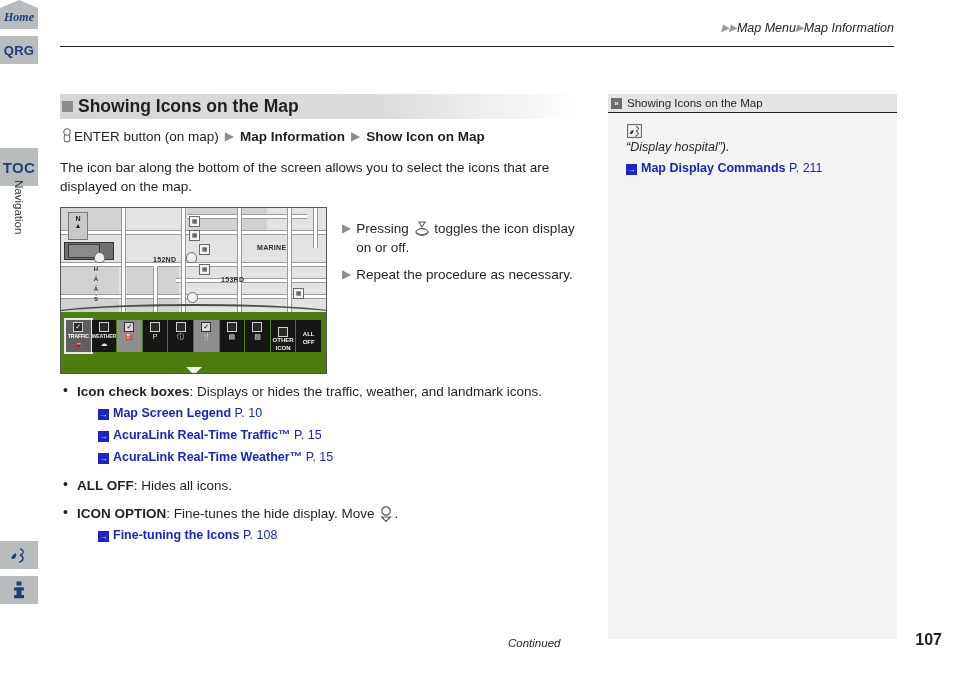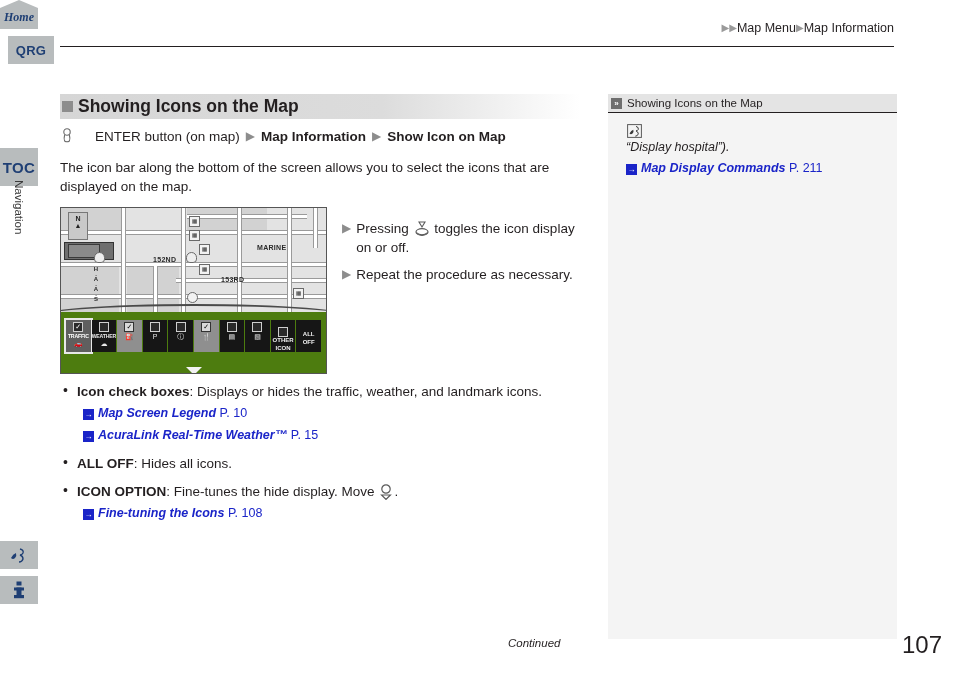--- a/index.html
+++ b/index.html
@@ -22,25 +22,24 @@
     left: 0;
     background: #b8bcbd;
     color: #1f3f74;
     font-weight: bold;
     display: flex;
     align-items: center;
     justify-content: center;
   }
   #tab-qrg {
     top: 36px;
-    width: 46px;
+    width: 38px;
     height: 28px;
     font-size: 13px;
     letter-spacing: .3px;
-    margin-left: 8px;
   }
   #tab-toc {
     top: 148px;
     width: 38px;
     height: 38px;
     font-size: 15px;
     letter-spacing: .3px;
   }
   #chapter-label {
     position: absolute;
@@ -98,20 +97,21 @@
   }
 
   
   #breadcrumb {
     position: absolute;
     right: 60px;
     top: 21px;
     font-size: 12.5px;
     color: #231f20;
     white-space: nowrap;
+    font-style: italic;
   }
   #breadcrumb .tri {
     color: #9a9a9a;
     font-size: 10px;
     vertical-align: 1px;
   }
   #header-rule {
     position: absolute;
     left: 60px;
     right: 60px;
@@ -402,26 +402,26 @@
   ul.opts > li::before {
     content: "\2022";
     position: absolute;
     left: 3px;
     top: -1px;
     font-size: 14px;
   }
   .ref {
     display: block;
     margin-top: 3px;
-    margin-left: 6px;
+    margin-left: 21px;
     color: #1a24c8;
     font-size: 12.5px;
     white-space: nowrap;
   }
-  .ref .reftitle { font-weight: bold; font-style: italic; }
+  .ref .reftitle { font-weight: bold; }
   .ref .refpage  { font-weight: normal; }
   .refmark {
     display: inline-block;
     width: 11px;
     height: 11px;
     background: #1a24c8;
     color: #fff;
     font-size: 8px;
     line-height: 11px;
     text-align: center;
@@ -477,22 +477,22 @@
     left: 508px;
     top: 637px;
     font-size: 11.5px;
     font-style: italic;
     color: #231f20;
   }
   #pageno {
     position: absolute;
     right: 12px;
     top: 631px;
-    font-size: 24px;
-    font-weight: normal;
+    font-size: 16px;
+    font-weight: bold;
     color: #231f20;
   }
 </style>
 </head>
 <body>
 
 <div class="side-tab" id="tab-qrg">
   <span>QRG</span>
 </div>
 <div class="side-tab" id="tab-toc">
@@ -532,21 +532,21 @@
   <div id="section-heading">
     <span class="sqmark"></span>
     <span>Showing Icons on the Map</span>
   </div>
 
   <div id="nav-path">
     <svg class="ctrl-ico" width="12" height="16" viewBox="0 0 12 16">
       <circle cx="6" cy="4" r="3.2" fill="none" stroke="#6a6a6a" stroke-width="1.1"></circle>
       <path d="M3.6 7 q-1 4 0 6 q2.4 1.6 4.8 0 q1 -2 0 -6" fill="none" stroke="#6a6a6a" stroke-width="1.1"></path>
     </svg>
-    <span style="margin-left:21px">ENTER button (on map)</span>
+    <span style="margin-left:0">ENTER button (on map)</span>
     <span class="crumb-tri">▶</span>
     <span class="bold">Map Information</span>
     <span class="crumb-tri">▶</span>
     <span class="bold">Show Icon on Map</span>
   </div>
 
   <div id="intro-para">The icon bar along the bottom of the screen allows you to select the icons that are displayed on the map.</div>
 
   <div id="figure-row">
 
@@ -664,20 +664,23 @@
       </div>
     </div>
   </div>
 
 
   <ul class="opts">
     <li>
       <b>Icon check boxes</b><span>: Displays or hides the traffic, weather, and landmark icons.</span>
       <a class="ref">
         <span class="refmark">→</span><span class="reftitle">Map Screen Legend</span> <span class="refpage">P. 10</span>
+      </a>
+      <a class="ref">
+        <span class="refmark">→</span><span class="reftitle">AcuraLink Real-Time Traffic™</span> <span class="refpage">P. 15</span>
       </a>
       <a class="ref">
         <span class="refmark">→</span><span class="reftitle">AcuraLink Real-Time Weather™</span> <span class="refpage">P. 15</span>
       </a>
     </li>
 
     <li>
       <b>ALL OFF</b><span>: Hides all icons.</span>
     </li>
 

